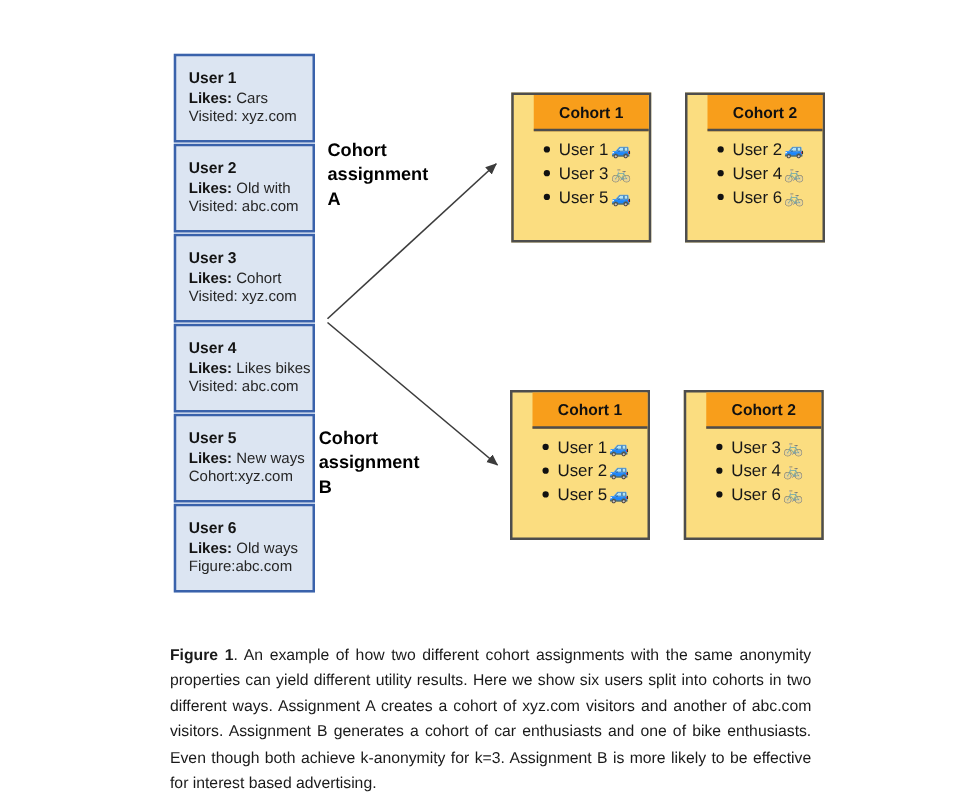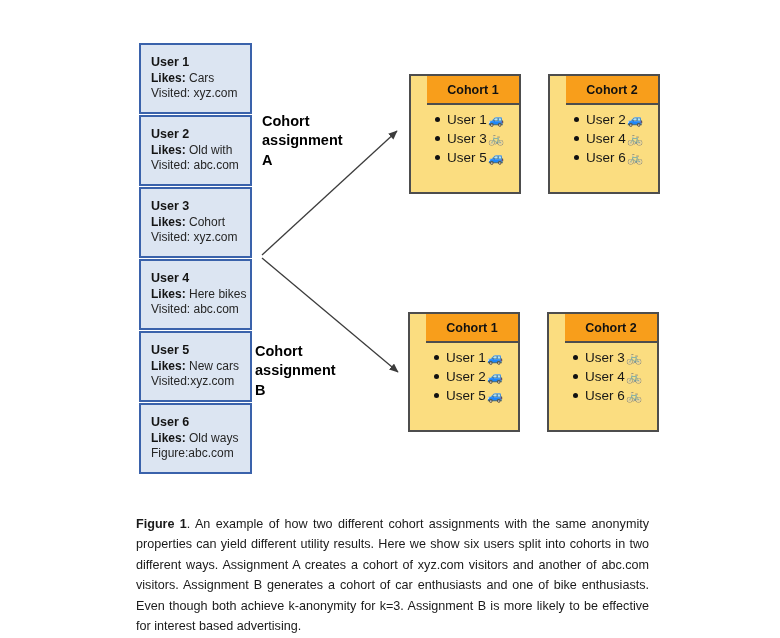--- a/index.html
+++ b/index.html
@@ -94,28 +94,28 @@
     </div>
 
     <div class="user-card">
       <span class="uname">User 3</span>
       <span class="urow"><b>Likes:</b> <span>Cohort</span></span>
       <span class="urow">Visited: xyz.com</span>
     </div>
 
     <div class="user-card">
       <span class="uname">User 4</span>
-      <span class="urow"><b>Likes:</b> <span>Here bikes</span></span>
+      <span class="urow"><b>Likes:</b> <span>Likes bikes</span></span>
       <span class="urow">Visited: abc.com</span>
     </div>
 
     <div class="user-card">
       <span class="uname">User 5</span>
-      <span class="urow"><b>Likes:</b> <span>New cars</span></span>
-      <span class="urow">Visited:xyz.com</span>
+      <span class="urow"><b>Likes:</b> <span>New ways</span></span>
+      <span class="urow">Cohort:xyz.com</span>
     </div>
 
     <div class="user-card">
       <span class="uname">User 6</span>
       <span class="urow"><b>Likes:</b> <span>Old ways</span></span>
       <span class="urow">Figure:abc.com</span>
     </div>
   </div>
 
   <svg class="arrows" viewBox="0 0 780 638">

